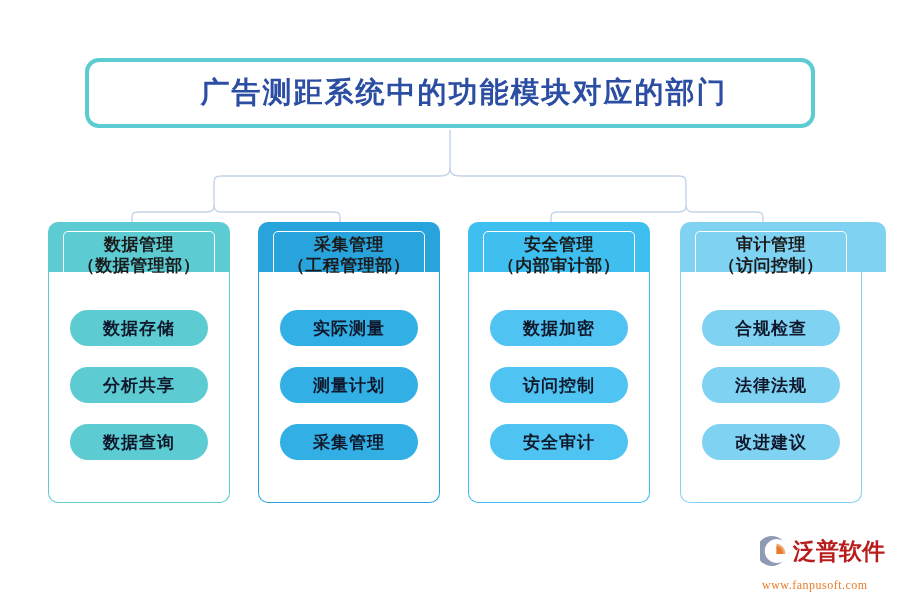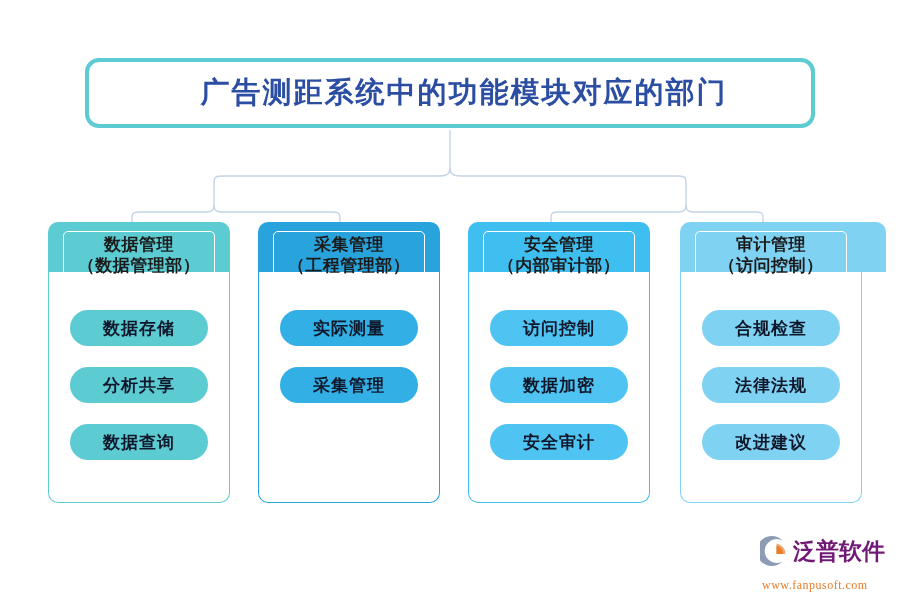--- a/index.html
+++ b/index.html
@@ -210,35 +210,36 @@
     <div class="card c1">
       <div class="card-body" style="border-color: rgb(41, 163, 220);"></div>
       <div class="card-header" style="background: rgb(41, 163, 220);">
         <div class="header-label">
           <span>采集管理</span>
           <span class="l2">（工程管理部）</span>
         </div>
       </div>
       <div class="pills">
         <div class="pill" style="background: rgb(50, 175, 228);">实际测量</div>
+        <div class="pill" style="background: rgb(50, 175, 228);">测量计划</div>
         <div class="pill" style="background: rgb(50, 175, 228);">采集管理</div>
       </div>
     </div>
 
     <div class="card c2">
       <div class="card-body" style="border-color: rgb(63, 190, 240);"></div>
       <div class="card-header" style="background: rgb(63, 190, 240);">
         <div class="header-label">
           <span>安全管理</span>
           <span class="l2">（内部审计部）</span>
         </div>
       </div>
       <div class="pills">
+        <div class="pill" style="background: rgb(79, 195, 242);">数据加密</div>
         <div class="pill" style="background: rgb(79, 195, 242);">访问控制</div>
-        <div class="pill" style="background: rgb(79, 195, 242);">数据加密</div>
         <div class="pill" style="background: rgb(79, 195, 242);">安全审计</div>
       </div>
     </div>
 
     <div class="card c3">
       <div class="card-body" style="border-color: rgb(128, 210, 242);"></div>
       <div class="card-header" style="background: rgb(128, 210, 242); padding-left: 24px;">
         <div class="header-label">
           <span>审计管理</span>
           <span class="l2">（访问控制）</span>
@@ -253,18 +254,18 @@
 
   </div>
 
   <div class="logo">
     <div class="logo-row">
       <svg class="logo-mark" viewBox="0 0 40 40">
         <path d="M30 6 A16 16 0 1 0 30 34 A20 20 0 1 1 30 6 Z" fill="#8E9BB5"></path>
         <path d="M22 10 A14 14 0 0 1 34 24 L22 24 Z" fill="#F0A875"></path>
         <path d="M22 13 A11 11 0 0 1 31 24 L22 24 Z" fill="#E87C2A"></path>
       </svg>
-      <span class="logo-word" style="color: #701a75;">泛普软件</span>
+      <span class="logo-word" style="color: #b91c1c;">泛普软件</span>
     </div>
     <div class="logo-url" style="color: rgb(232, 124, 42); margin-top: 12px;">www.fanpusoft.com</div>
   </div>
 
 </div>
 
 </body></html>

